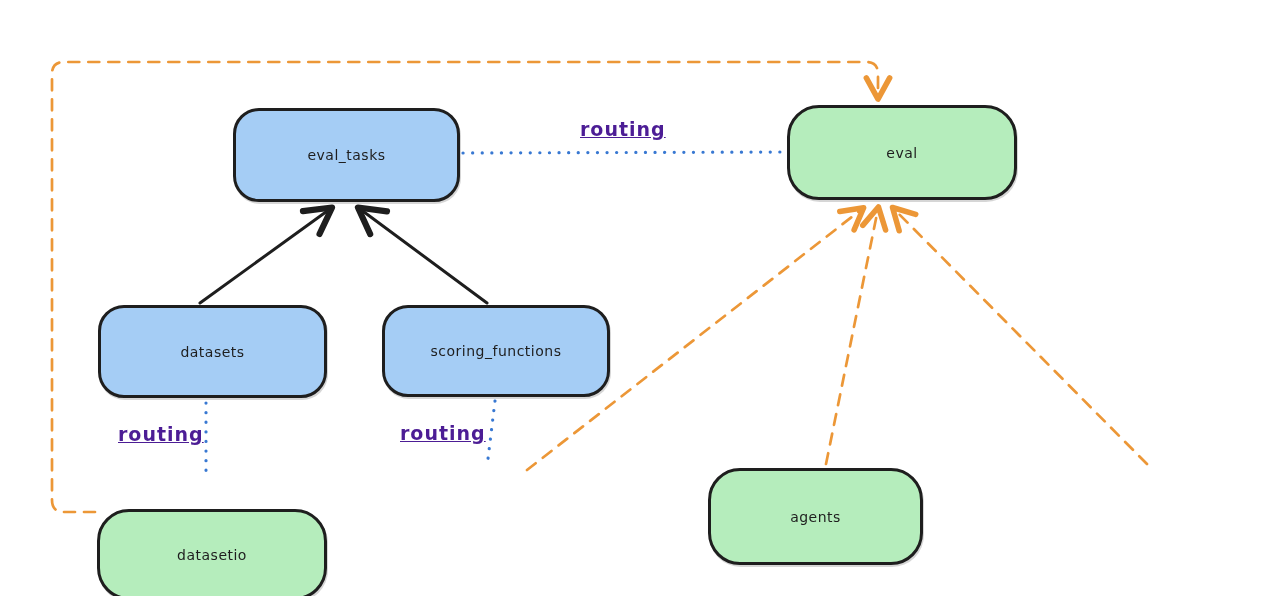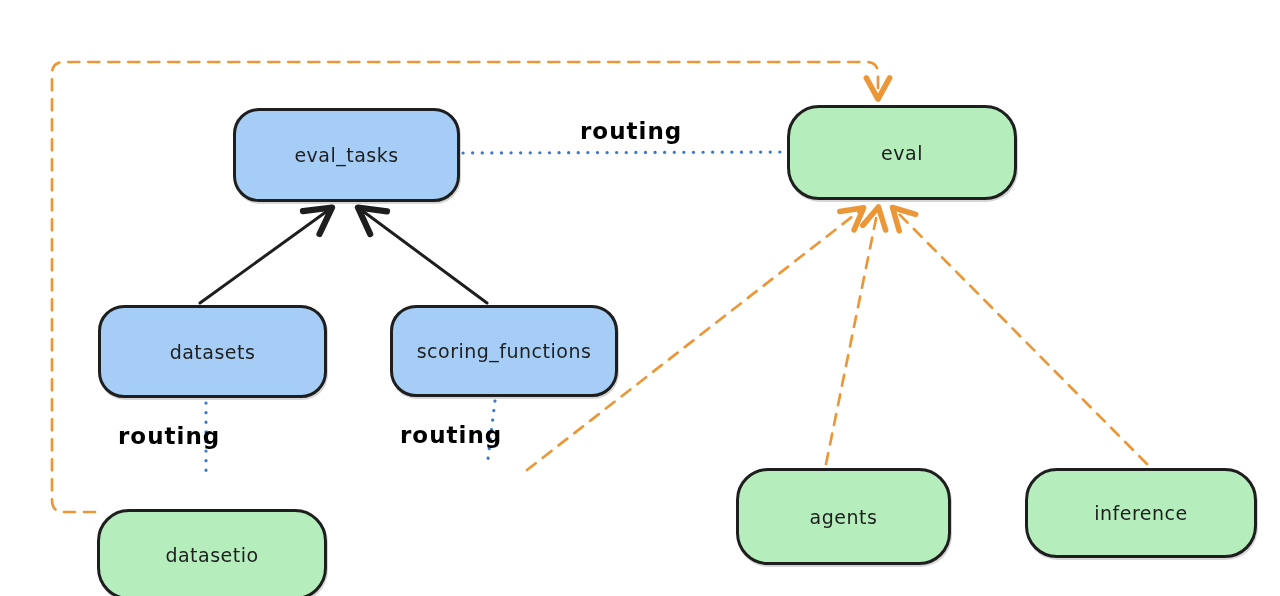--- a/index.html
+++ b/index.html
@@ -24,43 +24,44 @@
     height: 596px;
   }
   .node {
     position: absolute;
     box-sizing: border-box;
     border: 3px solid #1e1e1e;
     border-radius: 26px;
     display: flex;
     align-items: center;
     justify-content: center;
-    font-size: 19px;
+    font-size: 14px;
     letter-spacing: 0.5px;
     color: #1e1e1e;
     box-shadow: 1px 2px 0 rgba(30,30,30,0.18);
   }
   .node.blue  { background: #a5cdf5; }
   .node.green { background: #b5edbc; border-radius: 32px; }
 
   #n-eval-tasks        { left: 233px; top: 108px; width: 227px; height: 94px; }
   #n-eval              { left: 787px; top: 105px; width: 230px; height: 95px; }
   #n-datasets          { left:  98px; top: 305px; width: 229px; height: 93px; }
-  #n-scoring-functions { left: 382px; top: 305px; width: 228px; height: 92px; margin-left: 8px; }
+  #n-scoring-functions { left: 382px; top: 305px; width: 228px; height: 92px; }
   #n-datasetio         { left:  97px; top: 477px; width: 230px; height: 91px; margin-top: 32px; }
   #n-scoring           { left: 387px; top: 472px; width: 228px; height: 96px; }
-  #n-agents            { left: 708px; top: 468px; width: 215px; height: 97px; margin-left: 28px; }
+  #n-agents            { left: 708px; top: 468px; width: 215px; height: 97px; }
   #n-inference         { left:1025px; top: 468px; width: 232px; height: 90px; }
 
   .edge-label {
     position: absolute;
-    color: #000000;
-    font-size: 23px;
+    color: #4c1d95;
+    font-size: 19px;
     font-weight: bold;
     letter-spacing: 1px;
+    text-decoration: underline;
   }
   #l-routing-top  { left: 580px; top: 118px; }
   #l-routing-left { left: 118px; top: 423px; }
   #l-routing-mid  { left: 400px; top: 422px; }
 </style>
 </head>
 <body>
 
 <div class="stage">
 
@@ -99,21 +100,18 @@
   </div>
   <div class="node blue" id="n-scoring-functions">
     <span>scoring_functions</span>
   </div>
   <div class="node green" id="n-datasetio">
     <span>datasetio</span>
   </div>
   <div class="node green" id="n-agents">
     <span>agents</span>
   </div>
-  <div class="node green" id="n-inference">
-    <span>inference</span>
-  </div>
 
   <span class="edge-label" id="l-routing-top">routing</span>
   <span class="edge-label" id="l-routing-left">routing</span>
   <span class="edge-label" id="l-routing-mid">routing</span>
 
 </div>
 
 </body></html>

